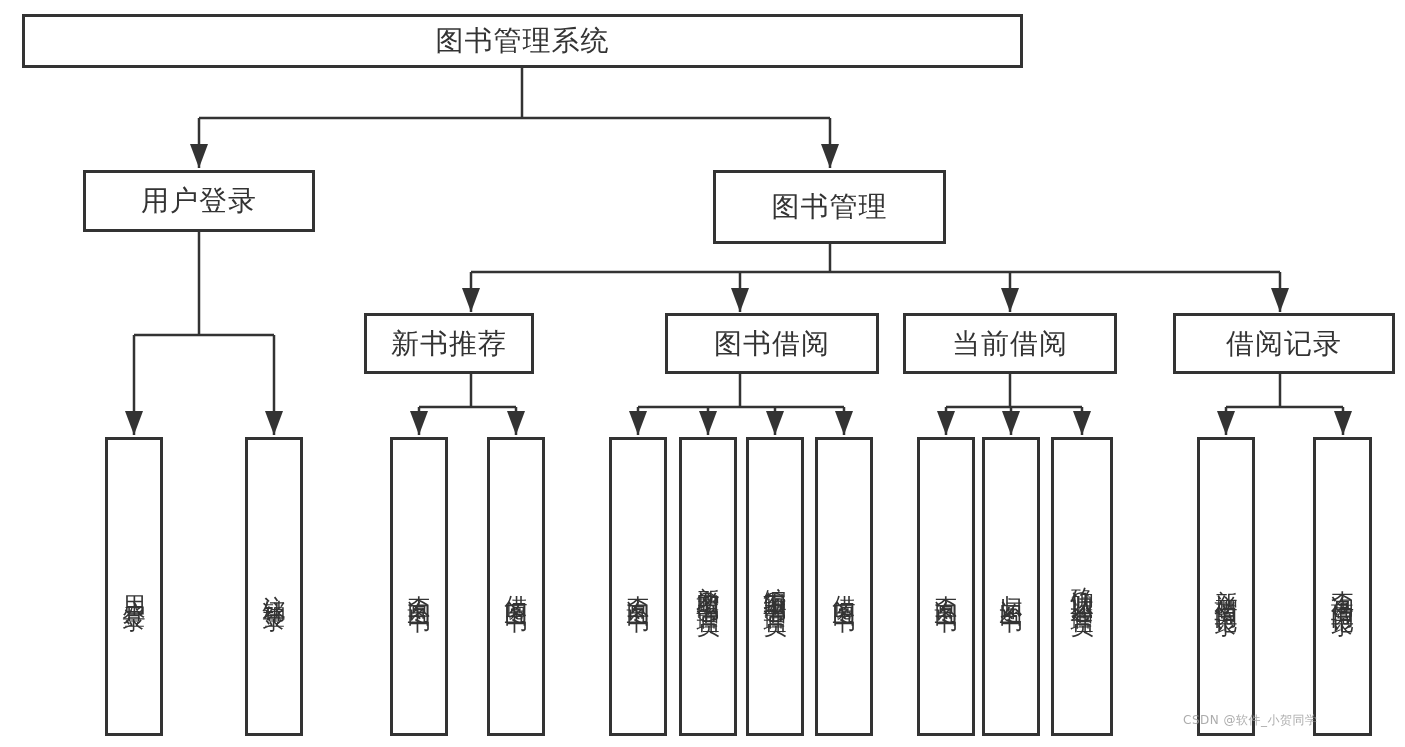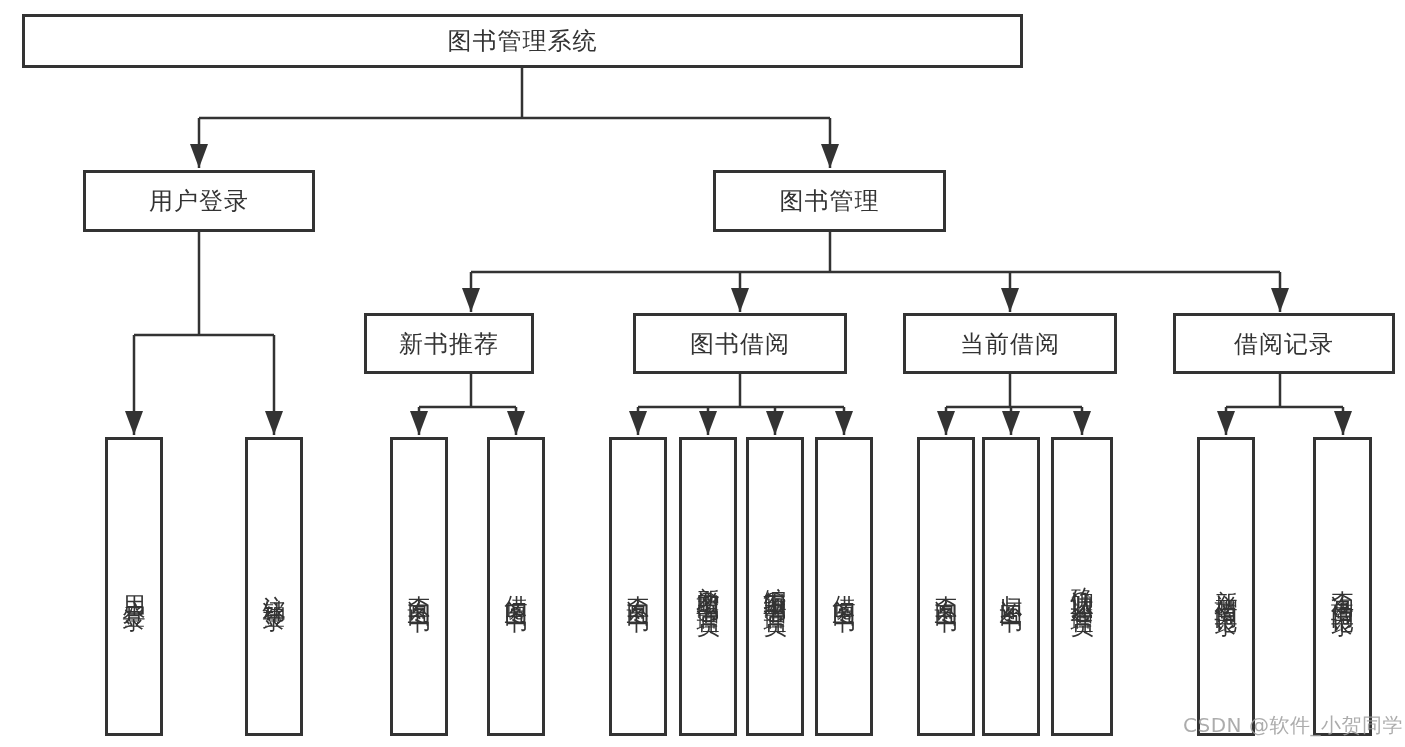--- a/index.html
+++ b/index.html
@@ -28,42 +28,42 @@
     box-sizing: border-box;
     background: #ffffff;
     border: 3px solid #333333;
     color: #333333;
     display: flex;
     align-items: center;
     justify-content: center;
     z-index: 2;
   }
   .hbox {
-    font-size: 24px;
+    font-size: 28px;
     letter-spacing: 1px;
     white-space: nowrap;
   }
   .vbox {
     width: 58px;
     top: 437px;
     height: 299px;
   }
   .vbox .vtext {
     writing-mode: vertical-rl;
     text-orientation: mixed;
     font-size: 23px;
     letter-spacing: 5px;
     line-height: 1;
     white-space: nowrap;
   }
   .watermark {
     position: absolute;
     left: 1183px;
     top: 712px;
-    font-size: 20px;
+    font-size: 12px;
     color: rgba(158, 158, 158, 0.85);
     white-space: nowrap;
     z-index: 5;
     letter-spacing: 0.5px;
   }
 </style>
 </head>
 <body>
 
 <div class="canvas">
@@ -114,24 +114,24 @@
       <path d="M1280,374 V407"></path>
       <path d="M1226,407 H1343"></path>
       <line x1="1226" y1="407" x2="1226" y2="435" marker-end="url(#arrow)"></line>
       <line x1="1343" y1="407" x2="1343" y2="435" marker-end="url(#arrow)"></line>
     </g>
   </svg>
 
   <div class="node hbox" style="left:22px; top:14px; width:1001px; height:54px;">图书管理系统</div>
 
   <div class="node hbox" style="left:83px; top:170px; width:232px; height:62px;">用户登录</div>
-  <div class="node hbox" style="left:713px; top:170px; width:233px; height:62px;">图书管理</div>
+  <div class="node hbox" style="left:713px; top:170px; width:233px; height:74px;">图书管理</div>
 
   <div class="node hbox" style="left:364px; top:313px; width:170px; height:61px;">新书推荐</div>
-  <div class="node hbox" style="left:633px; top:313px; width:214px; height:61px;">图书借阅</div>
+  <div class="node hbox" style="left:665px; top:313px; width:214px; height:61px;">图书借阅</div>
   <div class="node hbox" style="left:903px; top:313px; width:214px; height:61px;">当前借阅</div>
   <div class="node hbox" style="left:1173px; top:313px; width:222px; height:61px;">借阅记录</div>
 
   <div class="node vbox" style="left:105px;">
     <span class="vtext">用户登录</span>
   </div>
   <div class="node vbox" style="left:245px;">
     <span class="vtext">注销登录</span>
   </div>
 

